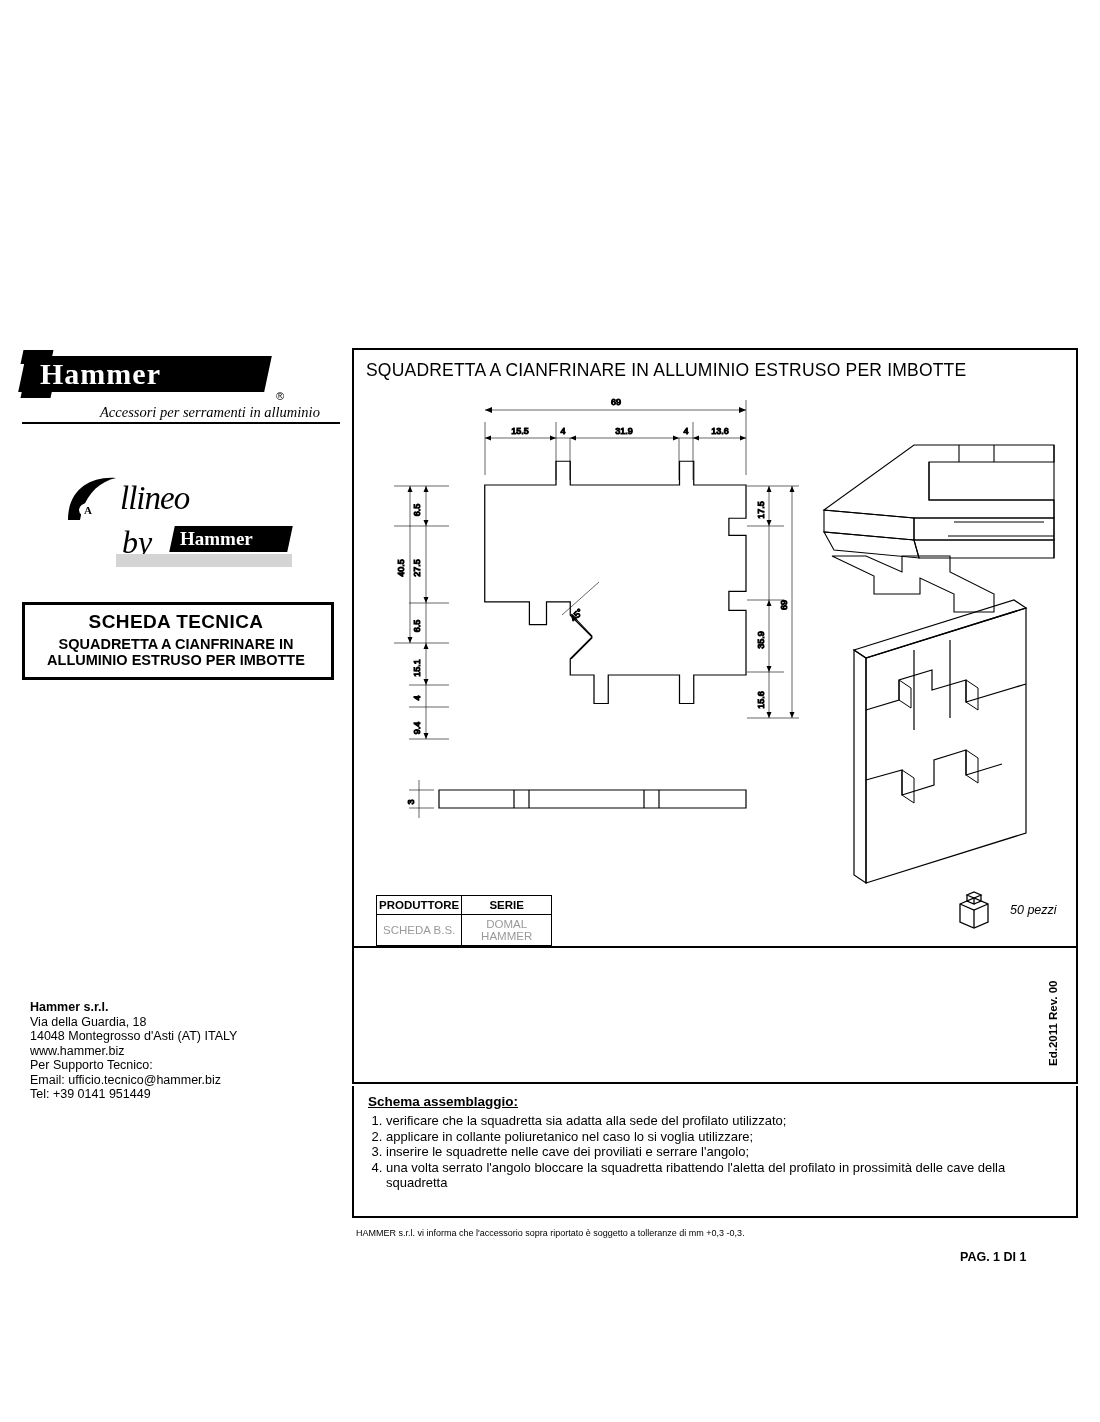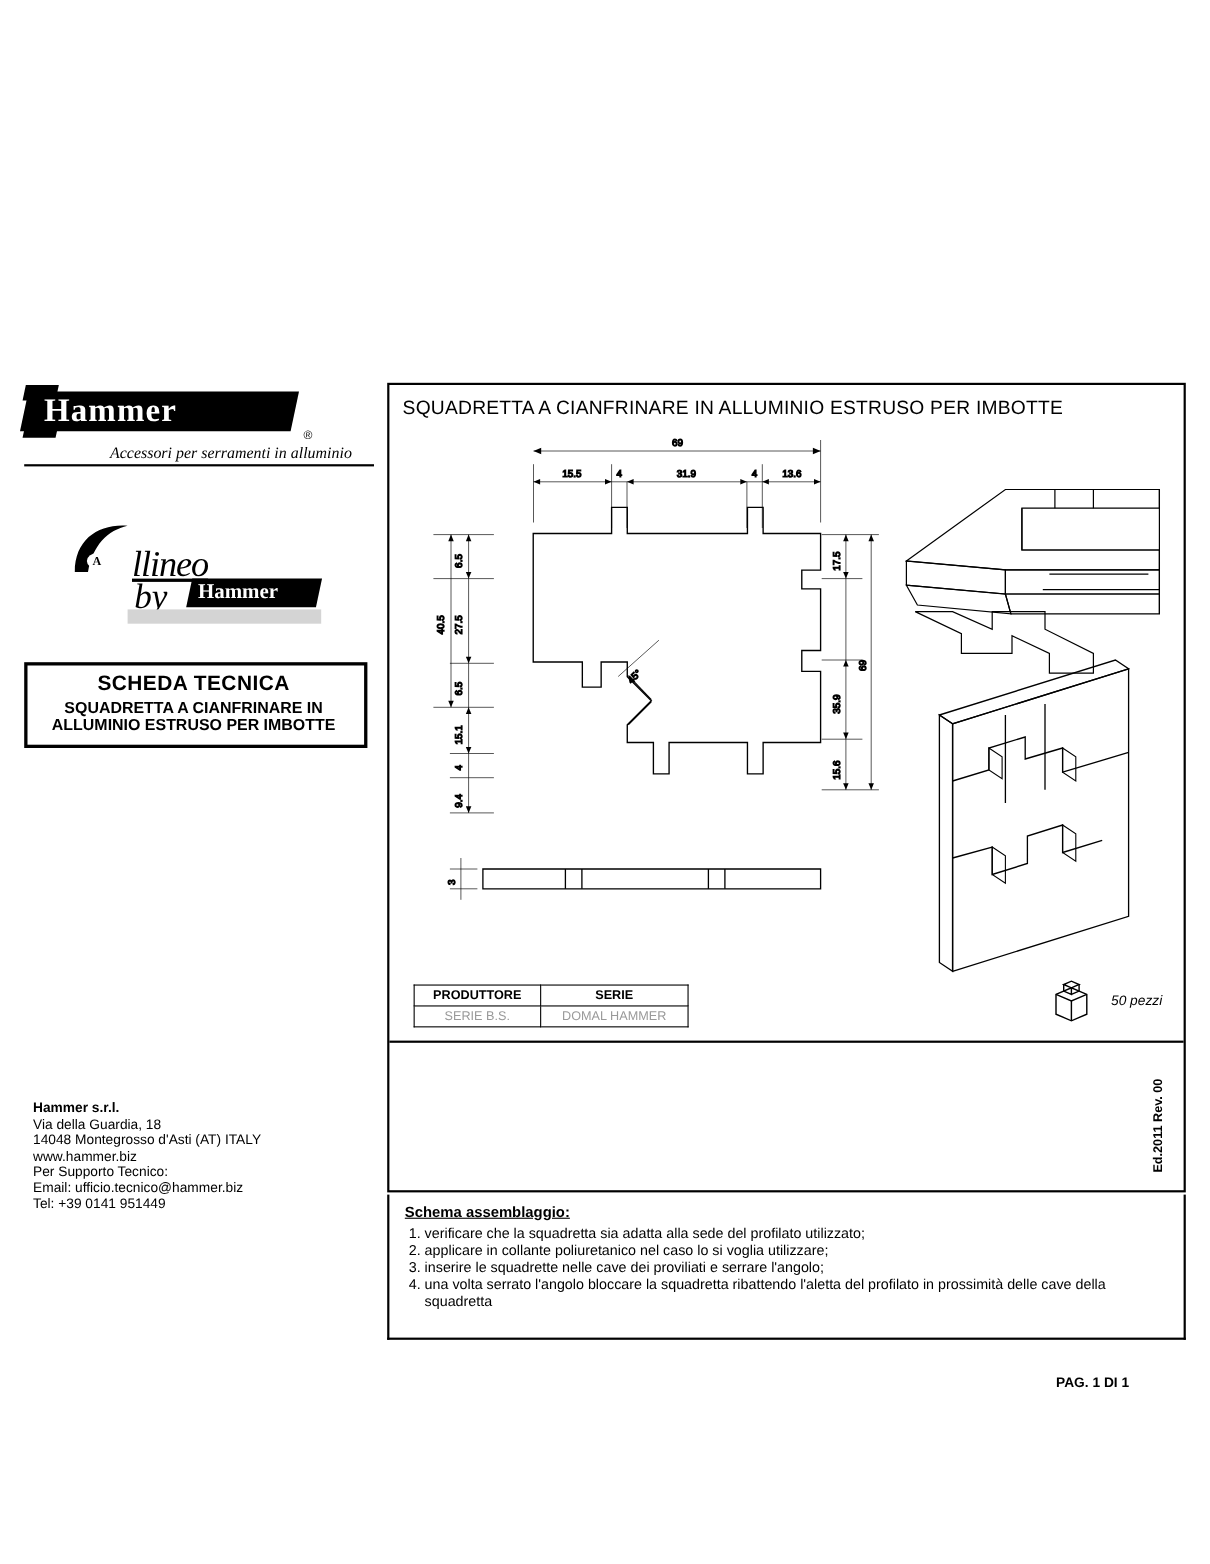--- a/index.html
+++ b/index.html
@@ -96,26 +96,25 @@
     height: 92px;
     margin-left: 42px;
   }
   .allineo .aswoosh {
     position: absolute;
     left: 0; top: 0;
     width: 68px; height: 48px;
   }
   .allineo .atext {
     position: absolute;
-    left: 56px; top: 20px;
+    left: 56px; top: 4px;
     font-family: "Liberation Serif", serif;
     font-size: 33px;
     font-style: italic;
     letter-spacing: -1px;
-    text-decoration: underline;
   }
   .allineo .by {
     position: absolute;
     left: 58px; top: 48px;
     font-family: "Liberation Serif", serif;
     font-style: italic;
     font-size: 32px;
   }
   .allineo .subband {
     position: absolute;
@@ -206,21 +205,21 @@
     top: 596px;
     height: 2px;
     background: #000;
   }
 
   
   .prod-table {
     position: absolute;
     left: 22px;
     top: 545px;
-    width: 250px;
+    width: 176px;
     border-collapse: collapse;
     font-size: 11.5px;
   }
   .prod-table td {
     border: 1px solid #000;
     text-align: center;
     padding: 3px 2px;
   }
   .prod-table .hdr td {
     font-weight: bold;
@@ -537,21 +536,21 @@
       </g>
     </svg>
 
     <table class="prod-table">
       <tbody>
           <tr class="hdr">
         <td>PRODUTTORE</td>
         <td>SERIE</td>
       </tr>
       <tr class="val">
-        <td>SERIE B.S.</td>
+        <td>SCHEDA B.S.</td>
         <td>DOMAL HAMMER</td>
       </tr>
     </tbody>
       </table>
 
     <div class="pezzi-wrap">
       <svg width="40" height="40" viewBox="0 0 40 40">
         <g fill="none" stroke="#000" stroke-width="1.3">
           <path d="M6,14 L20,8 L34,14 L34,32 L20,38 L6,32 Z"></path>
           <path d="M6,14 L20,20 L34,14"></path>
@@ -571,17 +570,18 @@
       <li>verificare che la squadretta sia adatta alla sede del profilato utilizzato;</li>
       <li>applicare in collante poliuretanico nel caso lo si voglia utilizzare;</li>
       <li>inserire le squadrette nelle cave dei proviliati e serrare l'angolo;</li>
       <li>una volta serrato l'angolo bloccare la squadretta ribattendo l'aletta del profilato in prossimità delle cave della squadretta</li>
     </ol>
   </div>
 
   <div class="rev">Ed.2011  Rev. 00</div>
 
   <div class="disclaimer">
+    <div>HAMMER s.r.l. vi informa che l'accessorio sopra riportato è soggetto a tolleranze di mm +0,3 -0,3.</div>
   </div>
 
   <div class="page-no">PAG. 1 DI 1</div>
 
 </div>
 
 </body></html>

